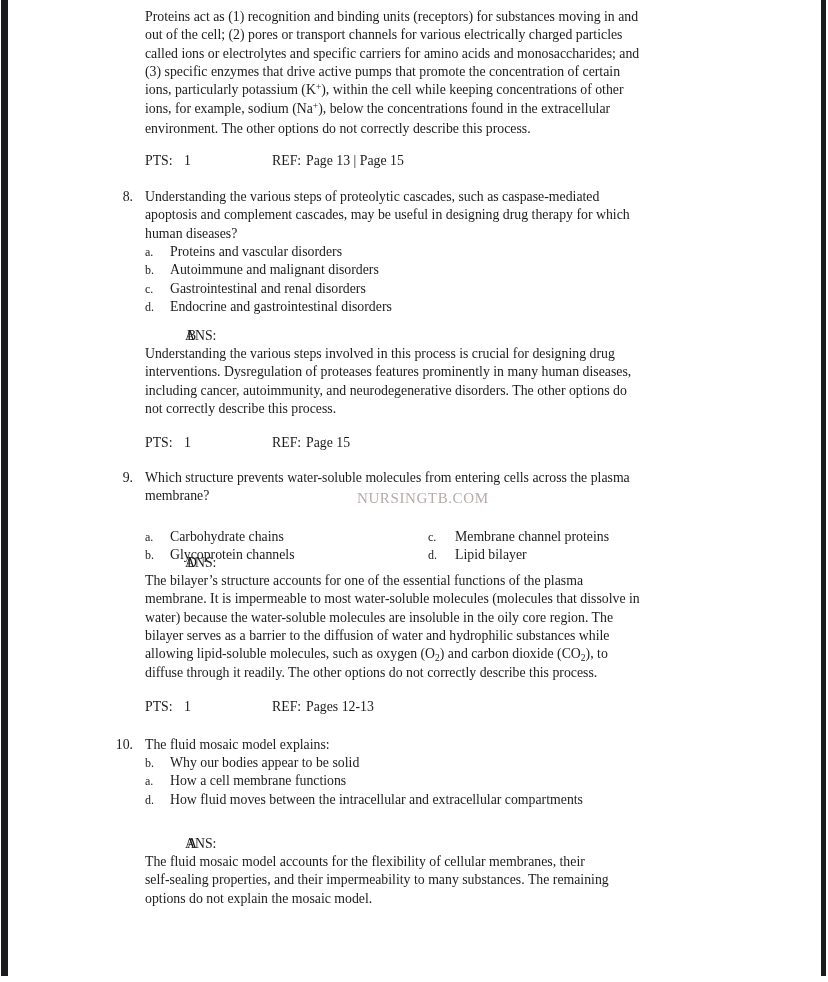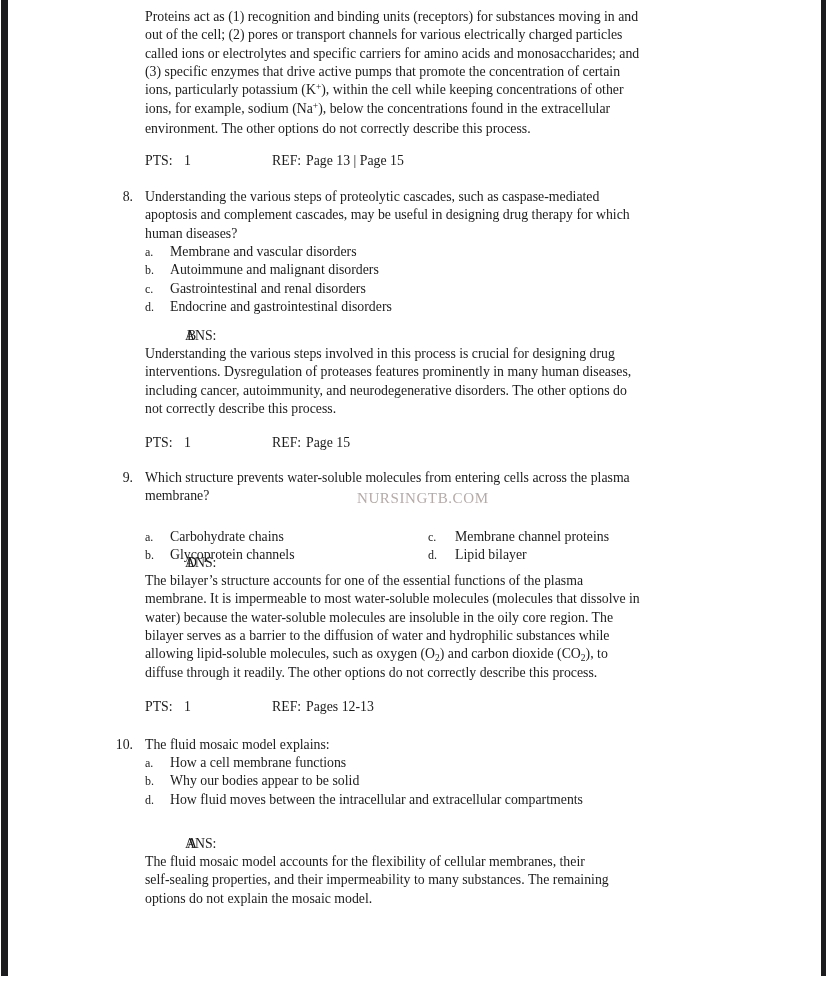--- a/index.html
+++ b/index.html
@@ -80,21 +80,21 @@
     <span class="ref-lab">REF:</span>
     <span class="ref-val">Page 13 | Page 15</span>
   </div>
 
   <div class="qnum" style="top:188px">8.</div>
   <div class="para" style="top:188px">Understanding the various steps of proteolytic cascades, such as caspase-mediated
 apoptosis and complement cascades, may be useful in designing drug therapy for which
 human diseases?</div>
   <div class="opts" style="top:243px">
     <div class="opt-row">
-      <span class="opt-letter">a.</span><span class="opt-text">Membrane and vascular disorders</span>
+      <span class="opt-letter">a.</span><span class="opt-text">Proteins and vascular disorders</span>
     </div>
     <div class="opt-row">
       <span class="opt-letter">b.</span><span class="opt-text">Autoimmune and malignant disorders</span>
     </div>
     <div class="opt-row">
       <span class="opt-letter">c.</span><span class="opt-text">Gastrointestinal and renal disorders</span>
     </div>
     <div class="opt-row">
       <span class="opt-letter">d.</span><span class="opt-text">Endocrine and gastrointestinal disorders</span>
     </div>
@@ -144,24 +144,24 @@
     <span class="pts-lab">PTS:</span>
     <span class="pts-val">1</span>
     <span class="ref-lab">REF:</span>
     <span class="ref-val">Pages 12-13</span>
   </div>
 
   <div class="qnum" style="top:736px">10.</div>
   <div class="para" style="top:736px">The fluid mosaic model explains:</div>
   <div class="opts" style="top:754px">
     <div class="opt-row">
-      <span class="opt-letter">a.</span><span class="opt-text">How a cell membrane functions</span>
+      <span class="opt-letter">b.</span><span class="opt-text">Why our bodies appear to be solid</span>
     </div>
     <div class="opt-row">
-      <span class="opt-letter">b.</span><span class="opt-text">Why our bodies appear to be solid</span>
+      <span class="opt-letter">a.</span><span class="opt-text">How a cell membrane functions</span>
     </div>
     <div class="opt-row">
       <span class="opt-letter">d.</span><span class="opt-text">How fluid moves between the intracellular and extracellular compartments</span>
     </div>
   </div>
   <div class="ansrow" style="top:835px">
     <span class="lab">ANS:</span>
     <span class="val">A</span>
   </div>
   <div class="para" style="top:853px">The fluid mosaic model accounts for the flexibility of cellular membranes, their

